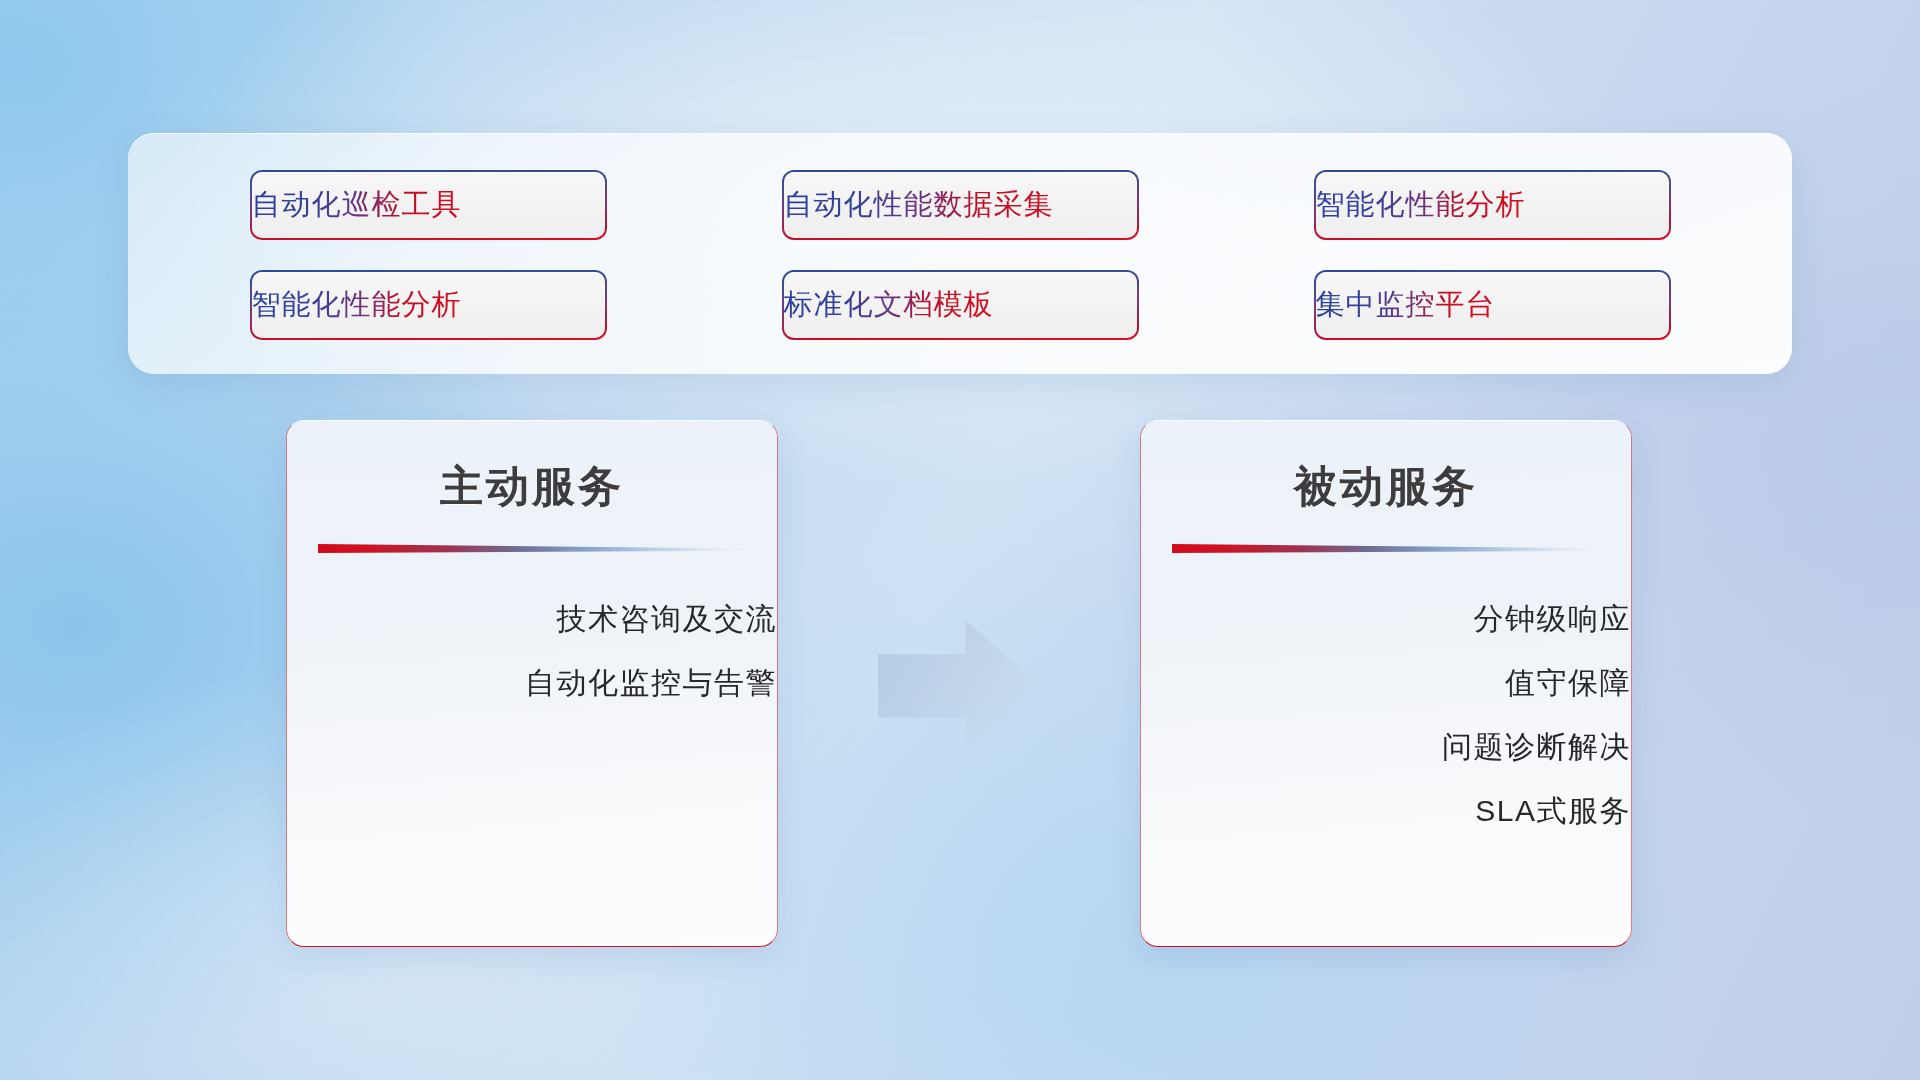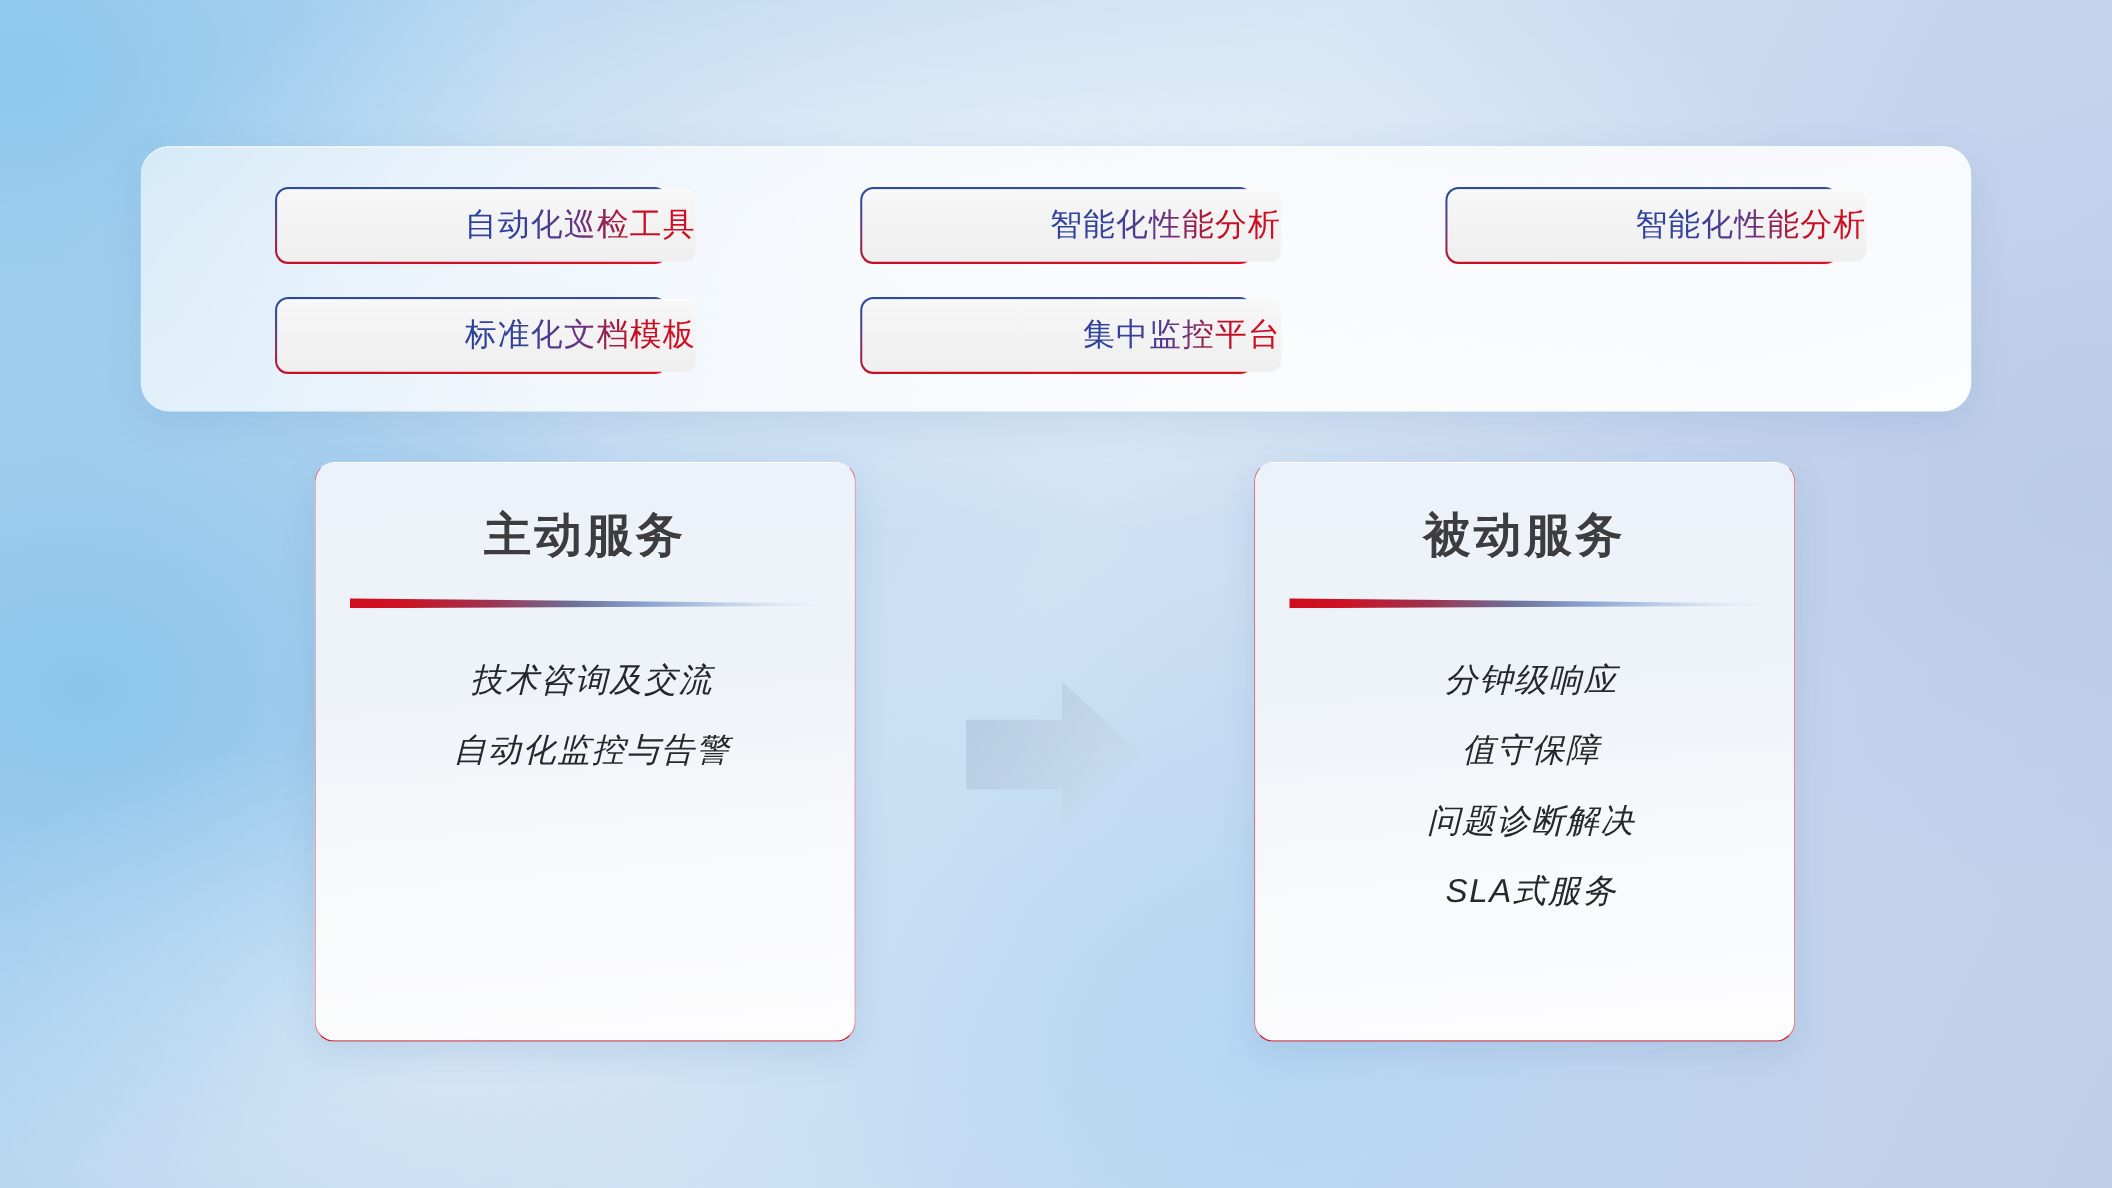--- a/index.html
+++ b/index.html
@@ -73,23 +73,22 @@
     background: linear-gradient(178deg,
                 #2b4a9e 0%, #3a4f96 18%, #7a3a72 52%, #c21026 84%, #da0f22 100%);
   }
   .pill-inner {
     width: 100%;
     height: 100%;
     border-radius: 10px;
     background: linear-gradient(180deg, #f7f7f7 0%, #f2f2f2 55%, #efefef 100%);
     display: flex;
     align-items: center;
-    justify-content: flex-end;
+    justify-content: flex-start;
     box-shadow: inset 0 1px 2px rgba(255,255,255,0.9);
-    padding-left: 28px;
   }
   .pill-label {
     font-size: 29px;
     letter-spacing: 1px;
     font-weight: 400;
     background: linear-gradient(90deg,
                 #2b3f9c 0%, #34429a 26%, #6a3480 50%, #c00f24 72%, #d50d1f 100%);
     -webkit-background-clip: text;
     background-clip: text;
     color: transparent;
@@ -160,22 +159,21 @@
                 #d00b1c 0%, #cf1123 11%, #9d3352 30%,
                 #6d6f96 47%, #8aa3cf 63%, #b9cde5 78%,
                 #dde7f2 90%, rgba(236,242,248,0) 100%);
     clip-path: polygon(0 18%, 100% 58%, 100% 80%, 0 100%);
   }
 
   .card-list {
     margin: 34px 0 0 12px;
     padding: 0;
     list-style: none;
-    text-align: center;
-    font-style: italic;
+    text-align: right;
   }
   .card-list li {
     font-size: 30px;
     color: #27282b;
     letter-spacing: 1.5px;
     line-height: 1.0;
     padding: 17px 0;
   }
 
   
@@ -200,20 +198,25 @@
 <div class="stage">
 
   <div class="top-panel">
 
     <div class="pill">
       <div class="pill-inner">
         <span class="pill-label">自动化巡检工具</span>
       </div>
     </div>
 
+    <div class="pill">
+      <div class="pill-inner">
+        <span class="pill-label">自动化性能数据采集</span>
+      </div>
+    </div>
 
     <div class="pill">
       <div class="pill-inner">
         <span class="pill-label">智能化性能分析</span>
       </div>
     </div>
 
     <div class="pill">
       <div class="pill-inner">
         <span class="pill-label">智能化性能分析</span>

